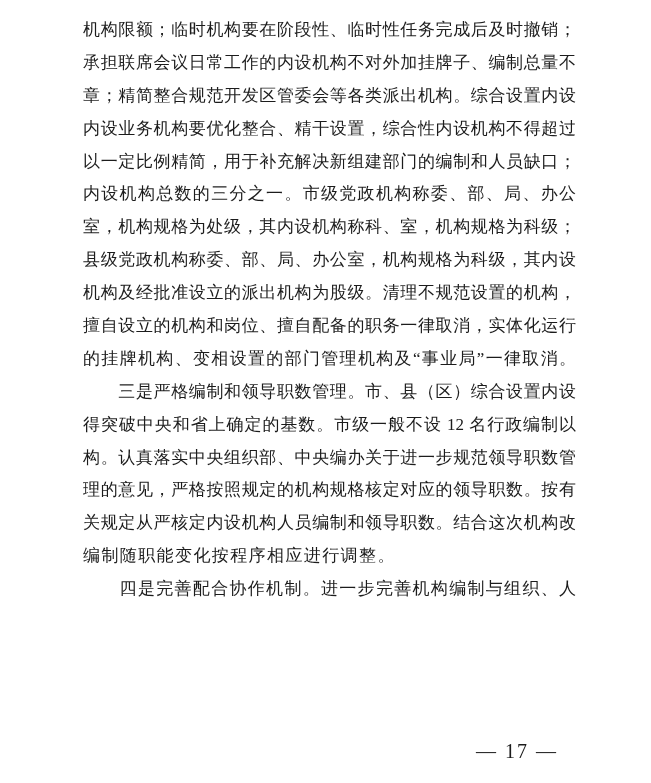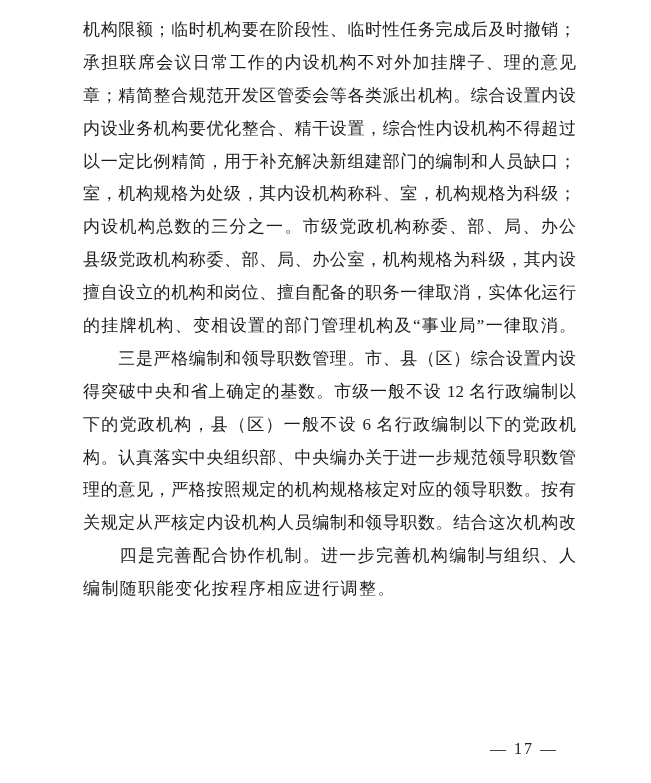--- a/index.html
+++ b/index.html
@@ -35,47 +35,47 @@
   }
   .line.short {
     text-align: left;
     text-align-last: left;
     letter-spacing: 1.4px;
   }
   .page-number {
     position: absolute;
     top: 740px;
     right: 93px;
-    font-size: 16px;
+    font-size: 20px;
     letter-spacing: 2px;
     color: #1c1c1c;
   }
 </style>
 </head>
 <body>
 
 <div class="page">
   <div class="text-block">
 
     <div class="line">机构限额；临时机构要在阶段性、临时性任务完成后及时撤销；</div>
-    <div class="line">承担联席会议日常工作的内设机构不对外加挂牌子、理的意见</div>
+    <div class="line">承担联席会议日常工作的内设机构不对外加挂牌子、编制总量不</div>
     <div class="line">章；精简整合规范开发区管委会等各类派出机构。综合设置内设</div>
     <div class="line">内设业务机构要优化整合、精干设置，综合性内设机构不得超过</div>
     <div class="line">以一定比例精简，用于补充解决新组建部门的编制和人员缺口；</div>
+    <div class="line">内设机构总数的三分之一。市级党政机构称委、部、局、办公</div>
     <div class="line">室，机构规格为处级，其内设机构称科、室，机构规格为科级；</div>
-    <div class="line">内设机构总数的三分之一。市级党政机构称委、部、局、办公</div>
     <div class="line">县级党政机构称委、部、局、办公室，机构规格为科级，其内设</div>
+    <div class="line">机构及经批准设立的派出机构为股级。清理不规范设置的机构，</div>
     <div class="line">擅自设立的机构和岗位、擅自配备的职务一律取消，实体化运行</div>
     <div class="line">的挂牌机构、变相设置的部门管理机构及“事业局”一律取消。</div>
 
     <div class="line">　　三是严格编制和领导职数管理。市、县（区）综合设置内设</div>
     <div class="line">得突破中央和省上确定的基数。市级一般不设 12 名行政编制以</div>
-    <div class="line">下的党政机构，县（区）一般不设 6 名行政编制以下的党政机</div>
     <div class="line">构。认真落实中央组织部、中央编办关于进一步规范领导职数管</div>
     <div class="line">理的意见，严格按照规定的机构规格核定对应的领导职数。按有</div>
     <div class="line">关规定从严核定内设机构人员编制和领导职数。结合这次机构改</div>
+    <div class="line short">编制随职能变化按程序相应进行调整。</div>
+
     <div class="line">　　四是完善配合协作机制。进一步完善机构编制与组织、人</div>
-
-    <div class="line short">编制随职能变化按程序相应进行调整。</div>
   </div>
 
   <div class="page-number">— 17 —</div>
 </div>
 
 </body></html>

